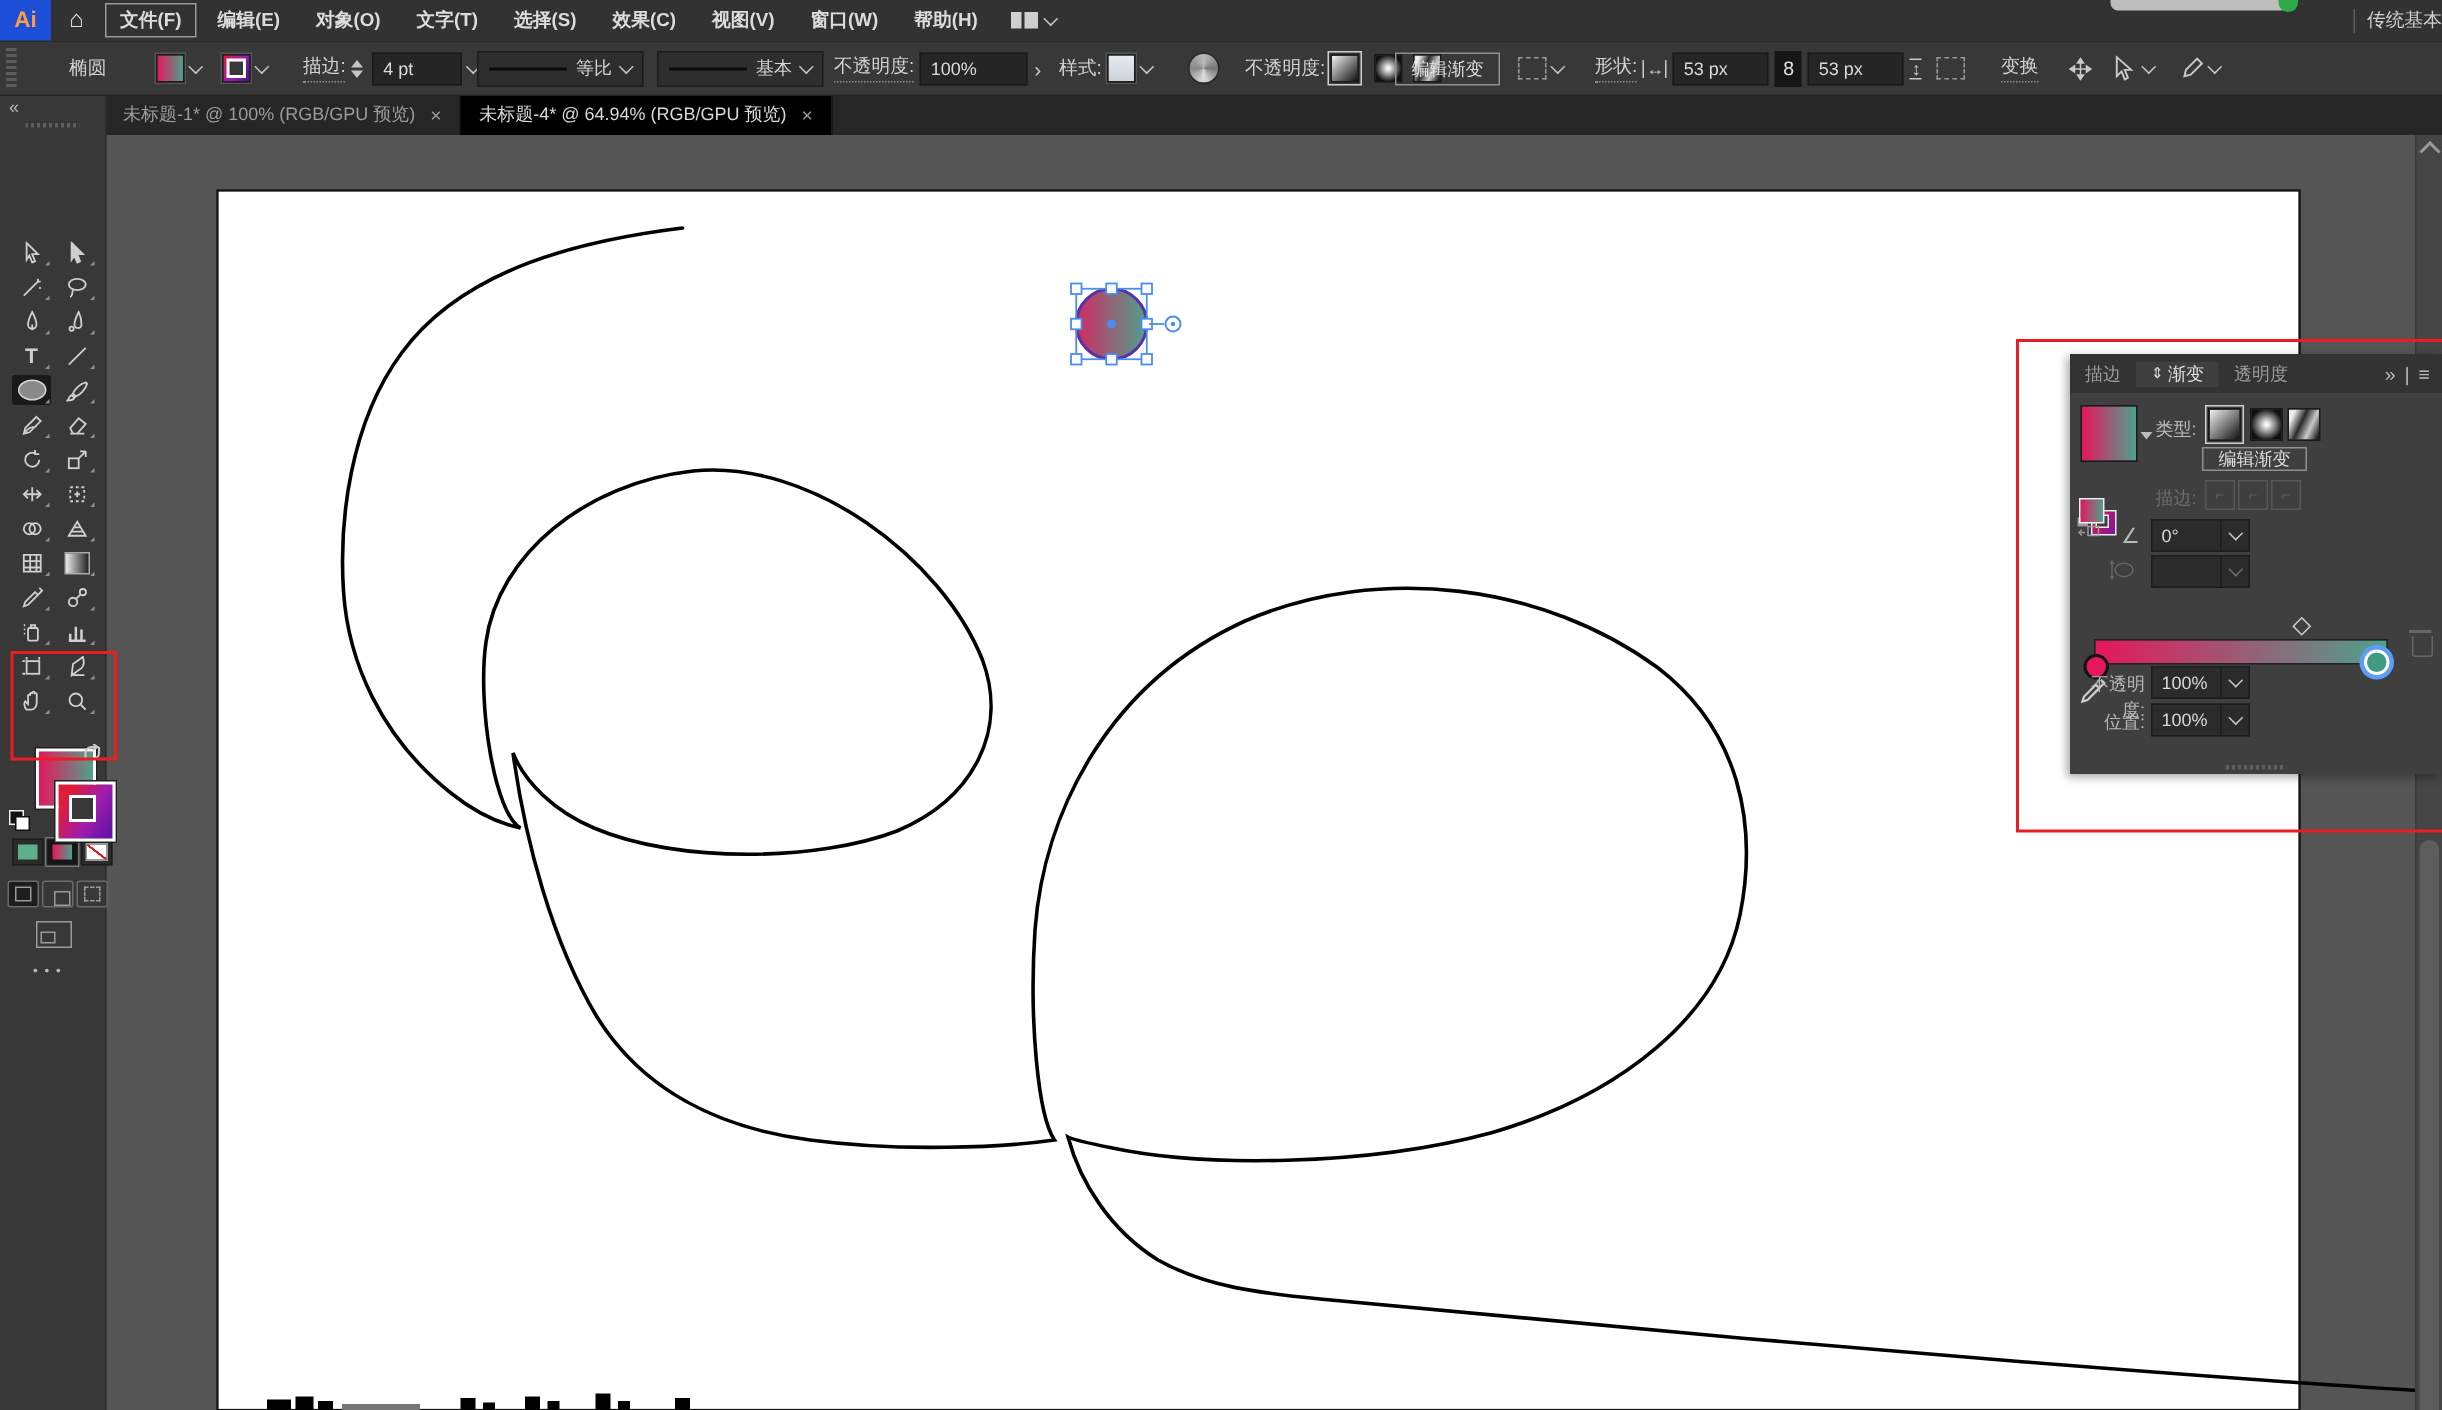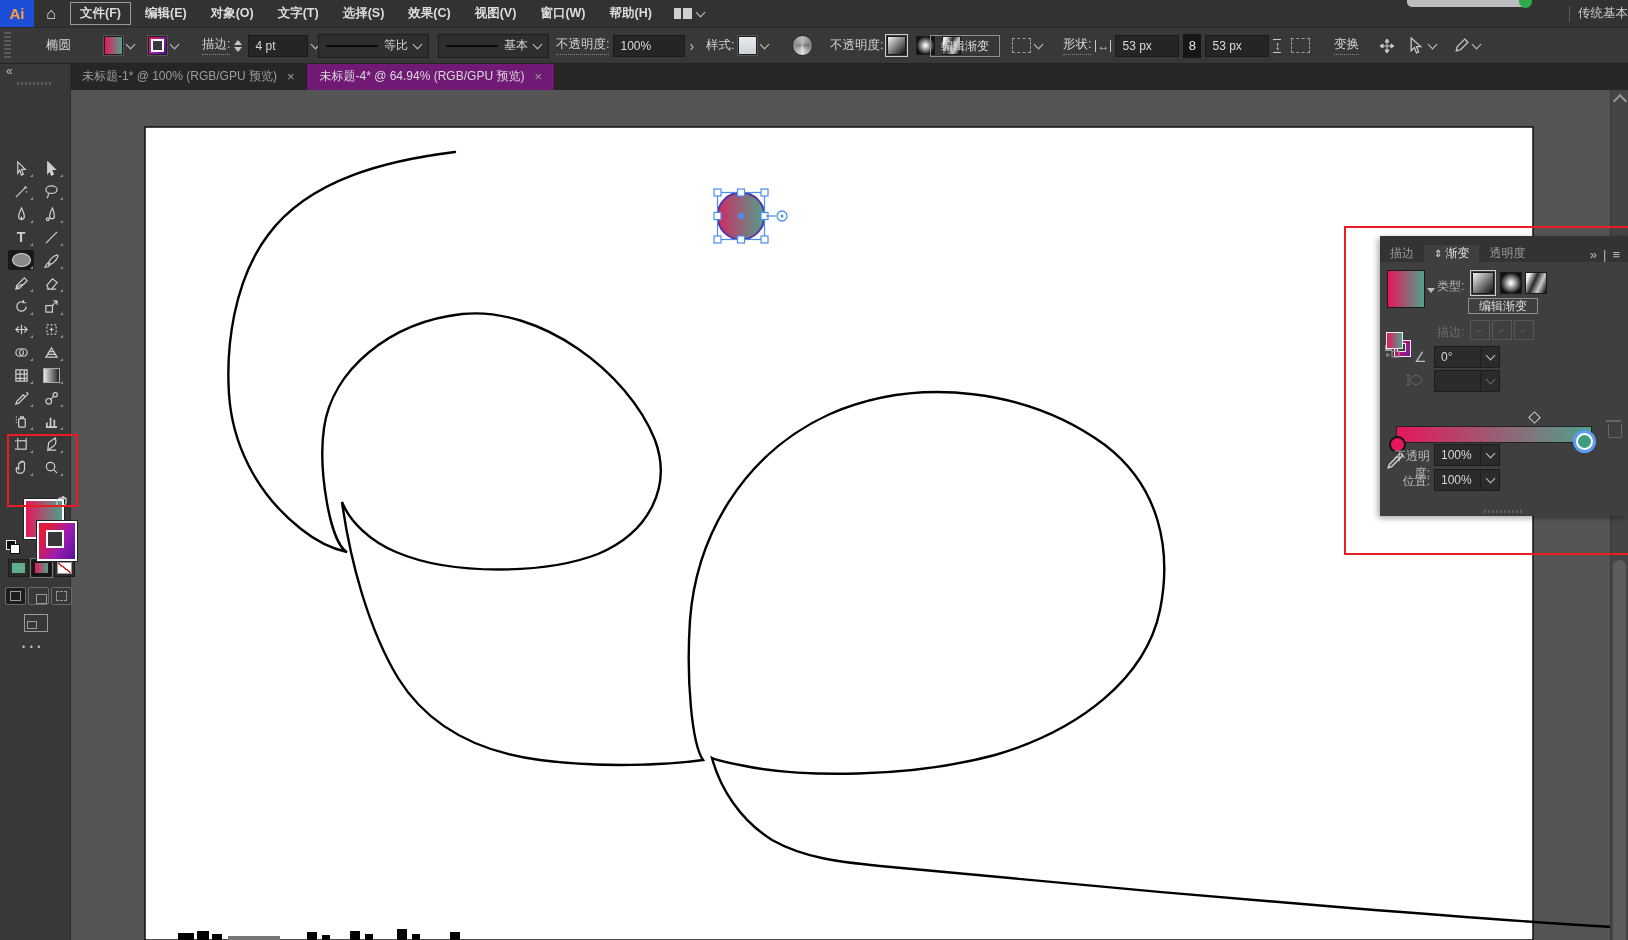--- a/index.html
+++ b/index.html
@@ -47,21 +47,21 @@
   .gt-sel{outline:1px solid #cfcfcf;outline-offset:1px;background-clip:padding-box;}
   .btn{border:1px solid #8f8f8f;color:#dedede;height:20px;line-height:20px;padding:0 10px;font-size:12px;background:transparent;}
   .dashedbox{width:17px;height:13px;border:1px dashed #9a9a9a;}
   .linkbox{width:18px;height:24px;background:#161616;display:flex;align-items:center;justify-content:center;color:#e5e5e5;font-size:13px;}
   .dimicon{color:#c9c9c9;font-size:12px;border-left:1px solid #c9c9c9;border-right:1px solid #c9c9c9;padding:0 1px;line-height:12px;}
   .dimicon.v{border:none;border-top:1px solid #c9c9c9;border-bottom:1px solid #c9c9c9;}
   .grip{width:7px;height:28px;background:repeating-linear-gradient(180deg,#5c5c5c 0 2px,transparent 2px 4px);}
   
   .tabbar{left:70px;top:62px;width:1558px;height:28px;background:#262626;display:flex;z-index:10;}
   .tab{display:flex;align-items:center;gap:10px;padding:0 12px;border-right:1px solid #1c1c1c;color:#9c9c9c;font-size:12px;}
-  .tab.active{background:#701a75;color:#d8d8d8;align-items:center;}
+  .tab.active{background:#000000;color:#d8d8d8;align-items:center;}
   .tab-close{font-size:13px;color:#9c9c9c;}
   
   .toolcol{left:0;top:62px;width:70px;height:878px;background:#383838;border-right:1px solid #2c2c2c;z-index:15;}
   .tc-collapse{position:absolute;left:6px;top:2px;color:#bdbdbd;font-size:12px;}
   .tc-grip{position:absolute;left:17px;top:20px;width:36px;height:3px;background:repeating-linear-gradient(90deg,#5e5e5e 0 2px,transparent 2px 4px);}
   .tool{position:absolute;width:26px;height:20px;display:flex;align-items:center;justify-content:center;color:#cfcfcf;}
   .tool svg{stroke:#cfcfcf;fill:none;stroke-width:1.3;}
   .tool.sel{background:#191919;border-radius:2px;}
   .tool:after{content:"";position:absolute;right:1px;bottom:1px;border-left:3px solid transparent;border-bottom:3px solid #8f8f8f;}
   .fs-fill{left:24px;top:437px;width:36px;height:36px;background:linear-gradient(90deg,#e6175c,#4fa18c);border:2px solid #fff;box-shadow:0 0 0 1px #222;z-index:17;}
@@ -76,21 +76,21 @@
   .mode{position:absolute;width:19px;height:16px;border:1px solid #6a6a6a;border-radius:2px;}
   .mode.sel{background:#1d1d1d;}
   .mode i{position:absolute;left:4px;top:3px;width:9px;height:8px;border:1px solid #9a9a9a;}
   
   .canvas{left:70px;top:90px;width:1558px;height:850px;z-index:1;}
   .vscroll{left:1610px;top:90px;width:18px;height:850px;background:#454545;border-left:1px solid #3a3a3a;z-index:9;}
   .vscroll .arrow{position:absolute;left:4px;top:6px;width:8px;height:8px;border-left:2px solid #9a9a9a;border-top:2px solid #9a9a9a;transform:rotate(45deg);}
   .vscroll .thumb{position:absolute;left:2px;top:470px;width:13px;height:380px;background:#5d5d5d;border-radius:7px 7px 0 0;}
   
   .gpanel{left:1380px;top:236px;width:248px;height:280px;background:#3f3f3f;box-shadow:-2px 2px 6px rgba(0,0,0,.35);z-index:12;font-size:12px;}
-  .gp-tabs{position:absolute;left:0;top:0;right:0;height:26px;background:#333;display:flex;align-items:flex-end;}
+  .gp-tabs{position:absolute;left:0;top:0;right:0;height:26px;background:#333;display:flex;align-items:center;}
   .gp-tab{padding:0 10px;display:flex;align-items:center;gap:3px;color:#9b9b9b;}
   .gp-tab.active{background:#3f3f3f;color:#e0e0e0;}
   .gp-tabicons{margin-left:auto;display:flex;align-items:center;gap:6px;color:#b9b9b9;padding-right:8px;font-size:13px;}
   .gp-label{position:absolute;color:#b9b9b9;}
   .gp-label.g{color:#6d6d6d;}
   .gp-field{position:absolute;height:20px;background:#2b2b2b;border:1px solid #1d1d1d;color:#d8d8d8;display:flex;align-items:center;}
   .gp-field .val{padding:0 6px;flex:1;}
   .gp-field .cvbox{width:18px;height:100%;display:flex;align-items:center;justify-content:center;border-left:1px solid #1d1d1d;}
   .gp-field.g .val{color:#5e5e5e;}
   .gp-swatch{position:absolute;left:7px;top:34px;width:36px;height:36px;background:linear-gradient(90deg,#e6175c,#4fa18c);border:1px solid #1a1a1a;}

